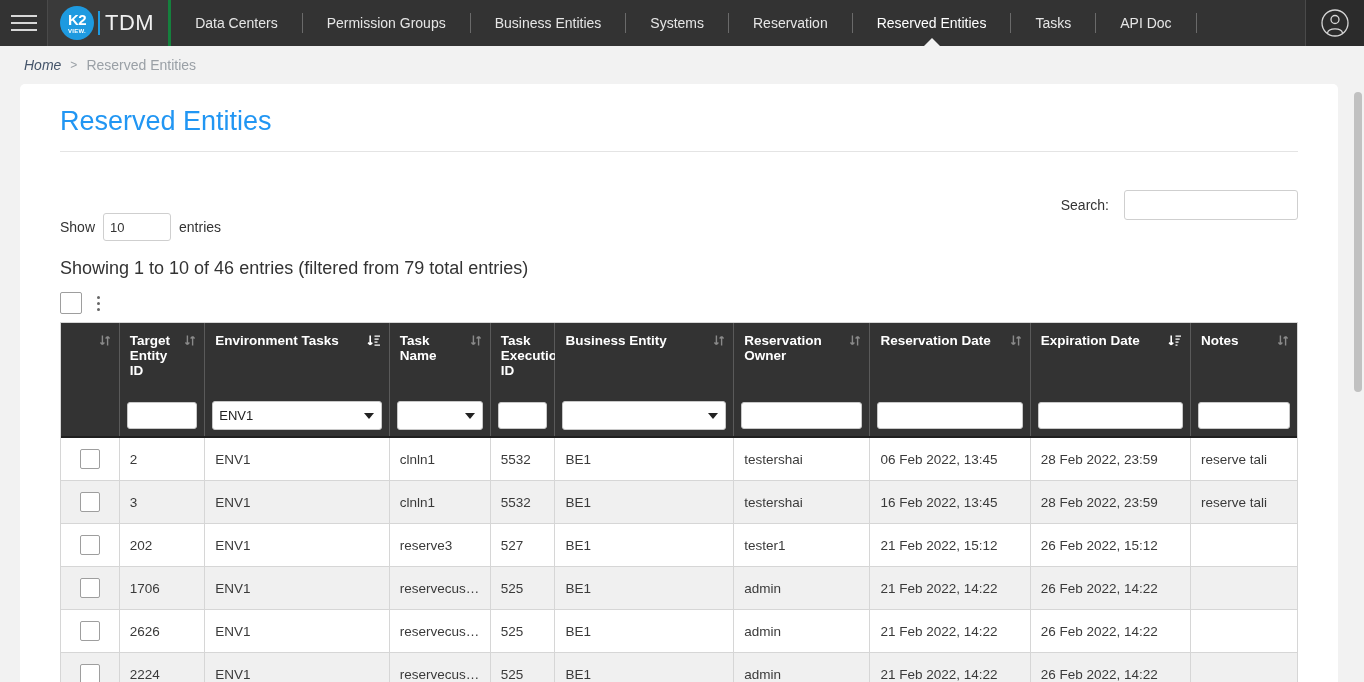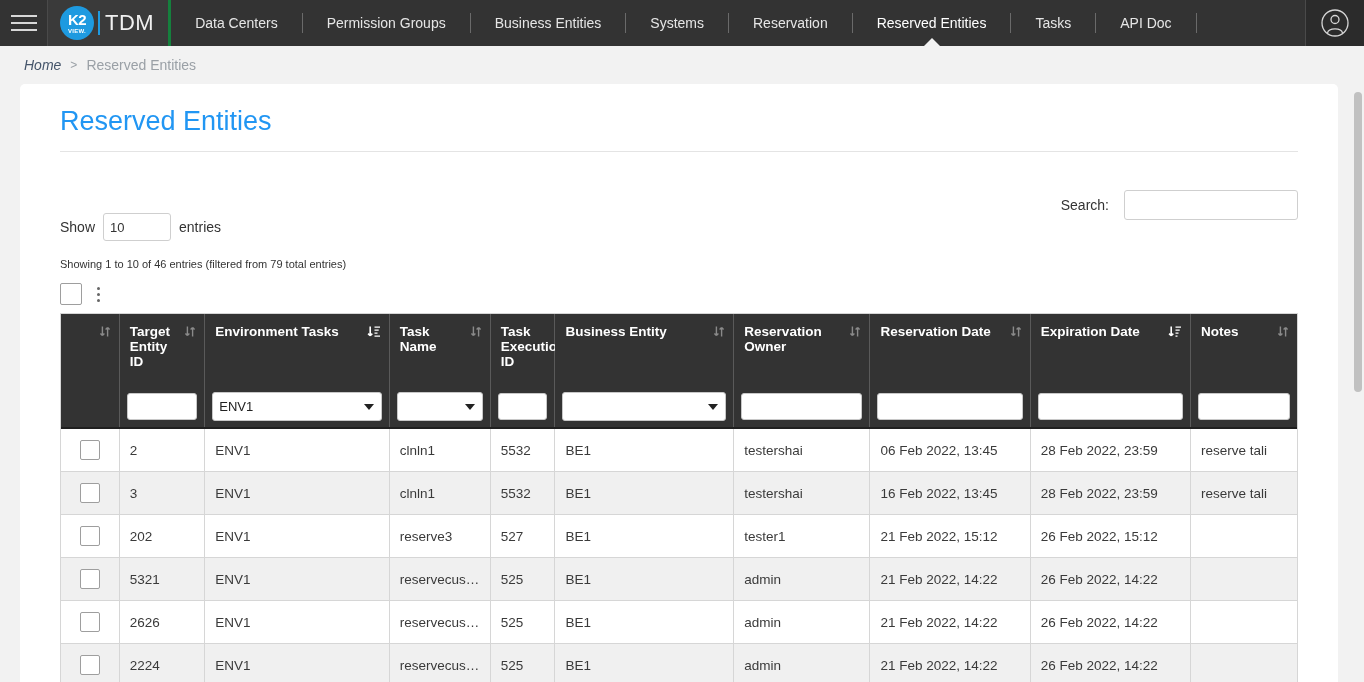--- a/index.html
+++ b/index.html
@@ -159,21 +159,21 @@
   .search-input {
     width: 174px; height: 30px;
     border: 1px solid #cfcfcf;
     border-radius: 3px;
     padding: 0 7px;
     font-size: 13px;
     font-family: "Liberation Sans", sans-serif;
     background: #fff;
   }
   .showinfo {
-    font-size: 11px; color: #333;
+    font-size: 18px; color: #333;
     margin: 17px 20px 0 20px;
   }
 
   .tooltray {
     display: flex; align-items: center;
     margin: 13px 20px 0 20px;
     gap: 9px;
   }
   .chk {
     width: 22px; height: 22px;
@@ -596,21 +596,21 @@
             <td class="cell">reserve3</td>
             <td class="cell">527</td>
             <td class="cell">BE1</td>
             <td class="cell">tester1</td>
             <td class="cell">21 Feb 2022, 15:12</td>
             <td class="cell">26 Feb 2022, 15:12</td>
             <td class="cell"></td>
           </tr>
           <tr class="datarow even">
             <td class="cell cbcell"><span class="rowchk"></span></td>
-            <td class="cell">5321</td>
+            <td class="cell">1706</td>
             <td class="cell">ENV1</td>
             <td class="cell">reservecustom</td>
             <td class="cell">525</td>
             <td class="cell">BE1</td>
             <td class="cell">admin</td>
             <td class="cell">21 Feb 2022, 14:22</td>
             <td class="cell">26 Feb 2022, 14:22</td>
             <td class="cell"></td>
           </tr>
           <tr class="datarow odd">

